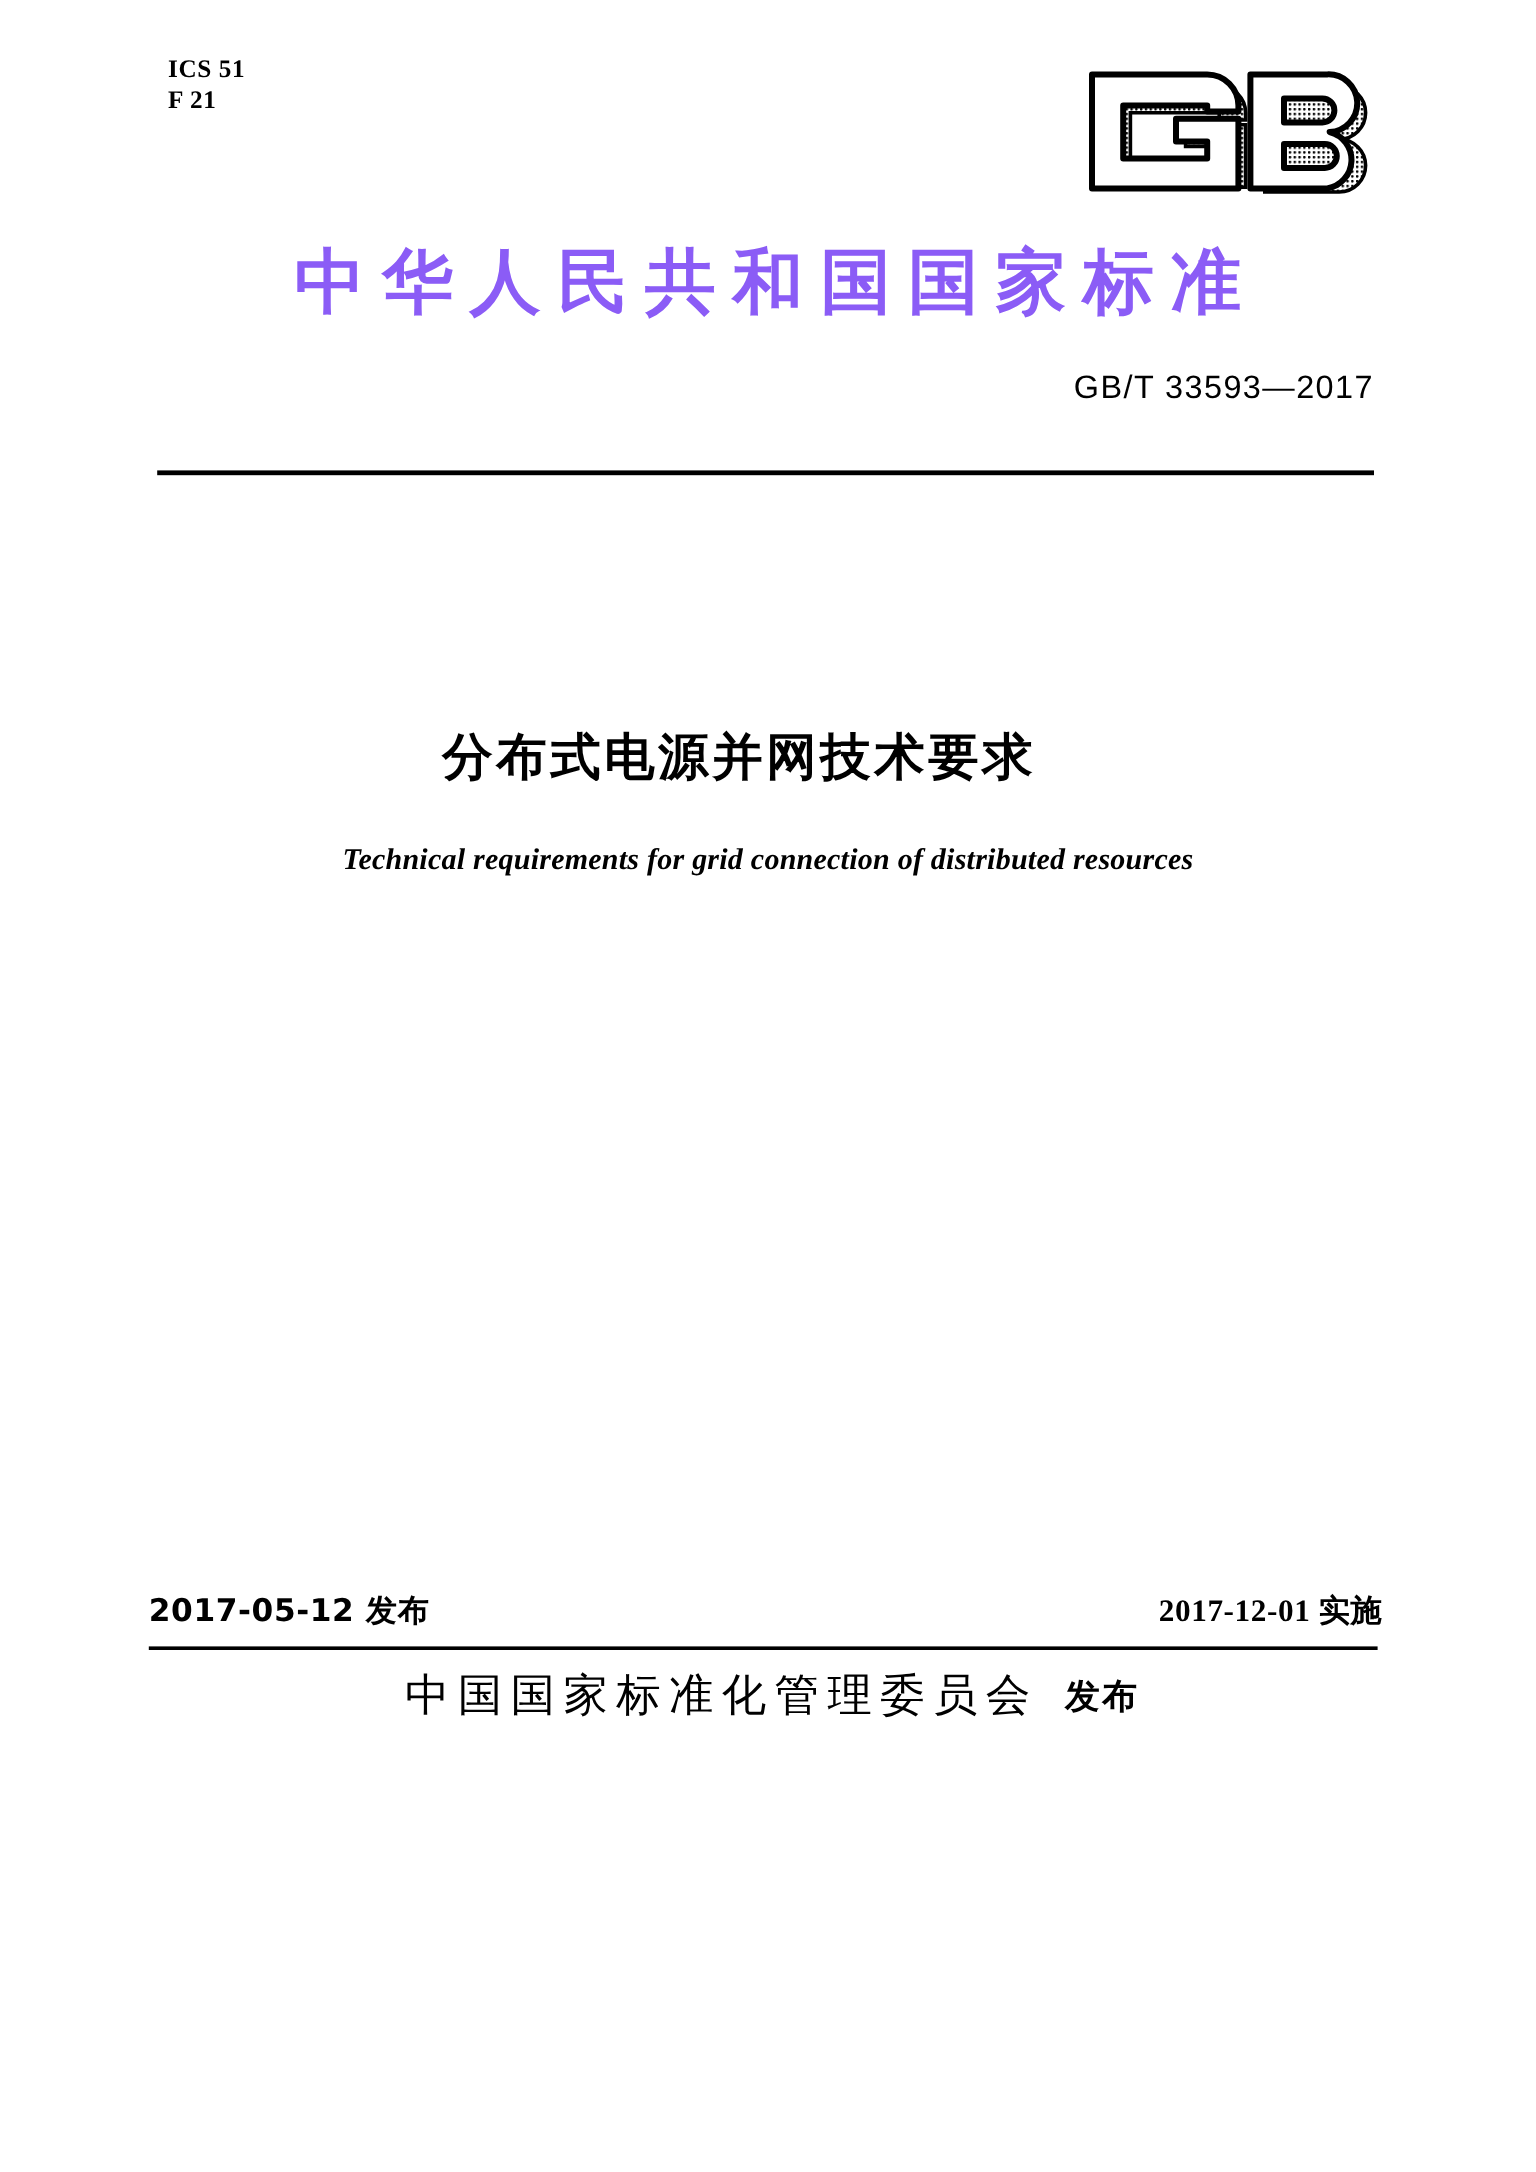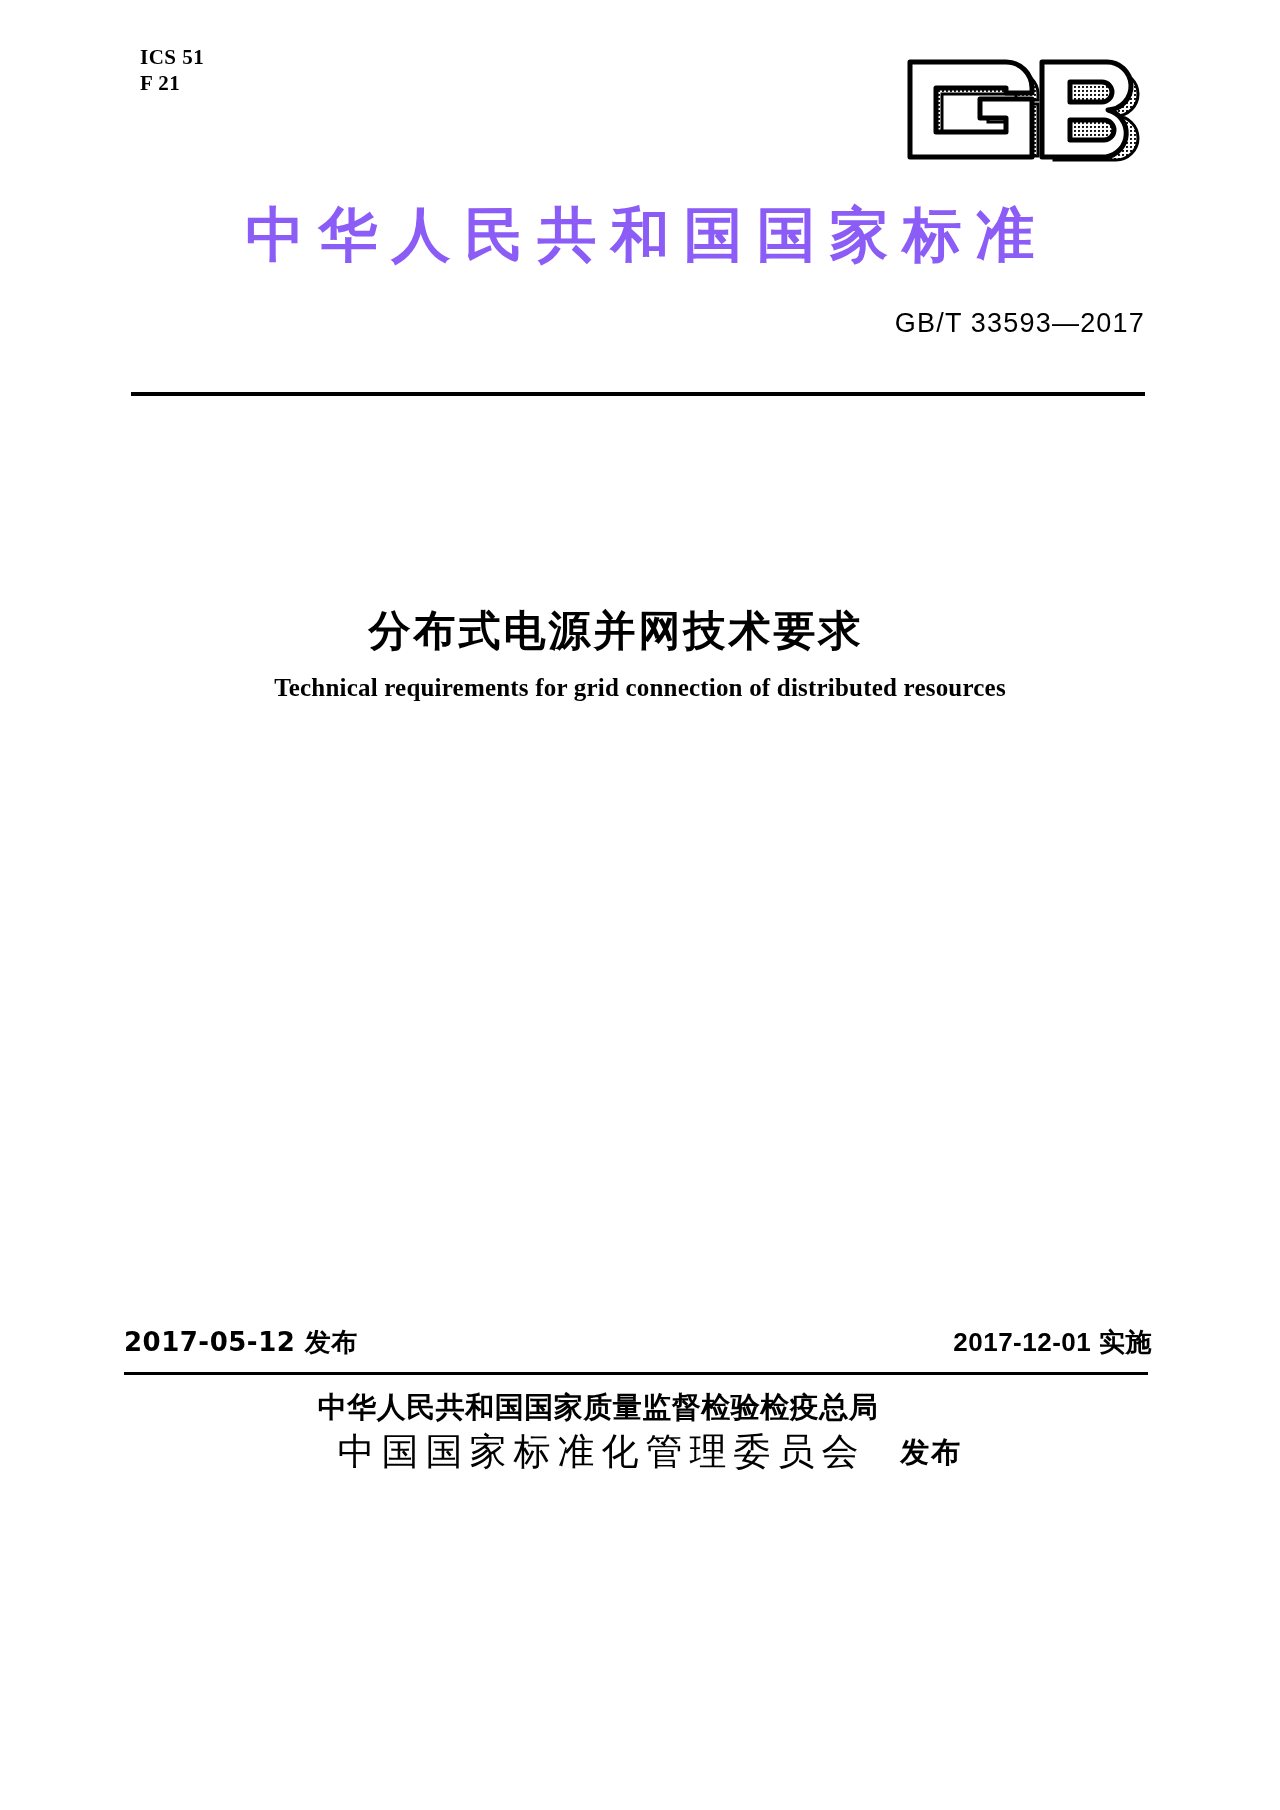--- a/index.html
+++ b/index.html
@@ -96,46 +96,47 @@
     font-weight: bold;
     font-size: 42px;
     letter-spacing: 3px;
     white-space: nowrap;
   }
 
   
   .doc-title-en {
     position: absolute;
     left: 0;
-    top: 674px;
+    top: 703px;
     width: 1280px;
     text-align: center;
     font-family: "Liberation Serif", serif;
     font-weight: bold;
     font-size: 25px;
     letter-spacing: 0.2px;
     white-space: nowrap;
+    font-style: italic;
   }
 
   
   .date-issue {
     position: absolute;
     left: 124px;
     top: 1325px;
     font-family: "DejaVu Sans", sans-serif;
     font-weight: bold;
     font-size: 26px;
     letter-spacing: 0.5px;
     white-space: nowrap;
   }
   .date-effective {
     position: absolute;
     right: 128px;
     top: 1325px;
-    font-family: Liberation Sans, sans-serif;
+    font-family: Liberation Serif, serif;
     font-weight: bold;
     font-size: 26px;
     letter-spacing: 0.5px;
     white-space: nowrap;
   }
 
   
   .hr-bottom {
     position: absolute;
     left: 124px;
@@ -230,19 +231,18 @@
   <div class="doc-title-cn">分布式电源并网技术要求</div>
   <div class="doc-title-en">Technical requirements for grid connection of distributed resources</div>
 
   <div class="date-issue">2017-05-12 发布</div>
   <div class="date-effective">2017-12-01 实施</div>
 
   <div class="hr-bottom"></div>
 
   <div class="publisher">
     <div class="publisher-lines">
-      <div class="pub-line1">中华人民共和国国家质量监督检验检疫总局</div>
       <div class="pub-line2">中国国家标准化管理委员会</div>
     </div>
     <div class="pub-verb">发布</div>
   </div>
 
 </div>
 
 </body></html>

